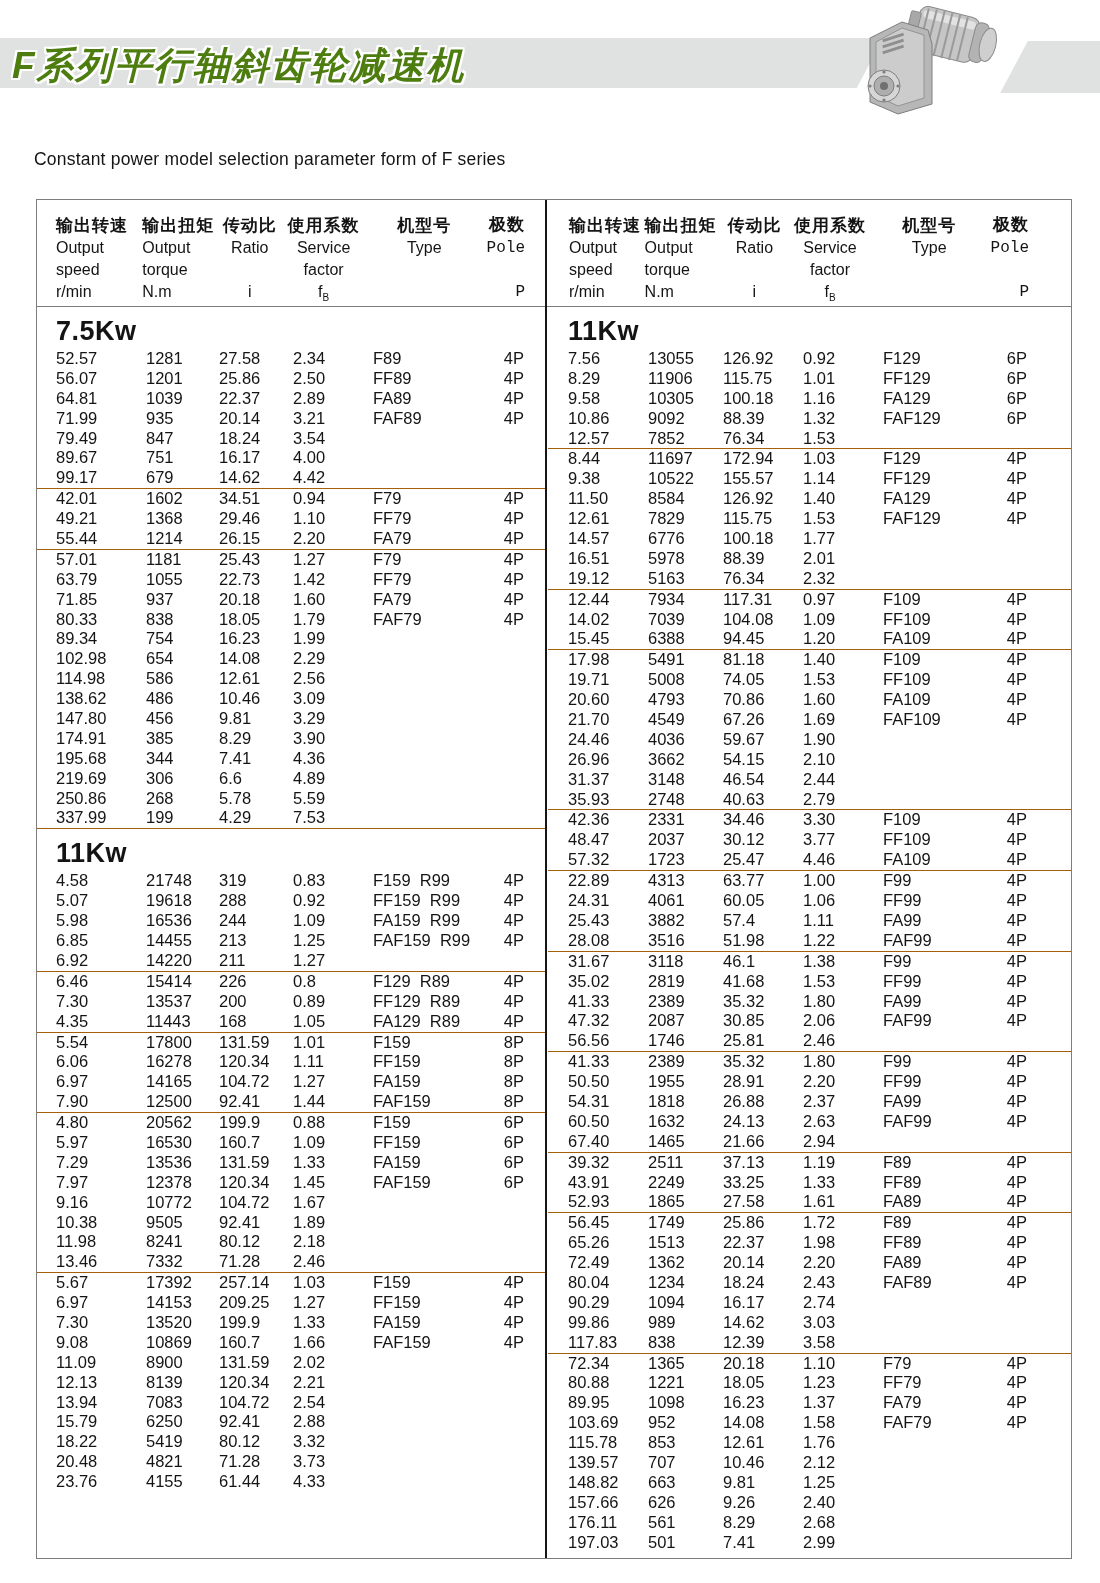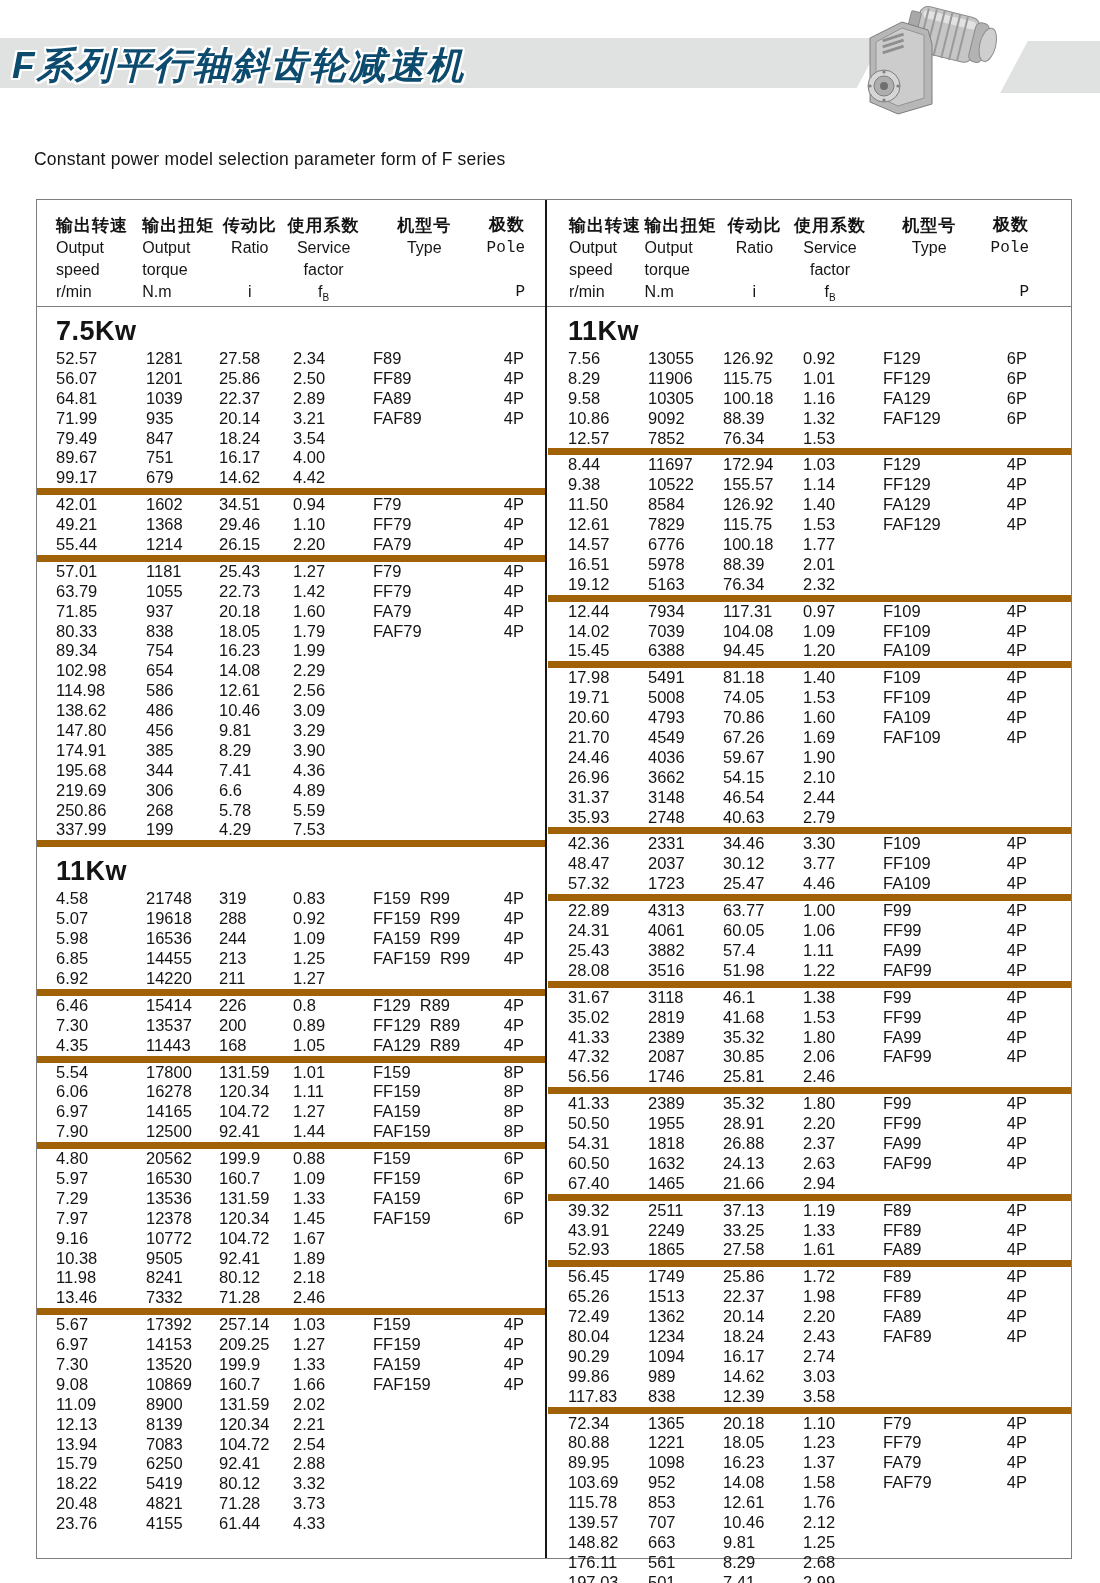--- a/index.html
+++ b/index.html
@@ -4,21 +4,21 @@
 <style>
   html,body{margin:0;padding:0;background:#fff;}
   #page{position:relative;width:1100px;height:1583px;background:#ffffff;overflow:hidden;
         font-family:"Liberation Sans","DejaVu Sans",sans-serif;color:#141414;}
 
   
   .band{position:absolute;background:#e0e1e1;transform:skewX(-28deg);}
   .band1{left:-30px;top:38px;width:900px;height:50px;}
   .band2{left:1014px;top:41px;width:150px;height:52px;}
   .banner-title{position:absolute;left:12px;top:41px;font-size:37px;font-weight:bold;font-style:italic;
-    letter-spacing:2px;color:#0c4a6e;white-space:nowrap;
+    letter-spacing:2px;color:#4d7c0f;white-space:nowrap;
     text-shadow:-2px -2px 0 #fff,2px -2px 0 #fff,-2px 2px 0 #fff,2px 2px 0 #fff,0 2px 0 #fff,2px 0 0 #fff,0 -2px 0 #fff,-2px 0 0 #fff;}
   .gearmotor{position:absolute;left:836px;top:0px;width:176px;height:126px;}
 
   .page-title{position:absolute;left:34px;top:112px;font-size:25px;font-weight:bold;letter-spacing:1px;}
   .page-subtitle{position:absolute;left:34px;top:149px;font-size:17.5px;letter-spacing:0.2px;}
 
   
   .ptable{position:absolute;left:36px;top:199px;width:1036px;height:1360px;border:1px solid #7d7d7d;box-sizing:border-box;}
   .divider{position:absolute;left:508px;top:0;bottom:0;width:2px;background:#161616;}
   .hdr{display:flex;height:107px;border-bottom:1px solid #7d7d7d;box-sizing:border-box;}
@@ -37,21 +37,21 @@
 
   .tbody{display:flex;}
   .half{box-sizing:border-box;}
   .half-l{width:510px;}
   .half-r{width:524px;margin-left:2px;}
 
   .kw-heading{height:42px;line-height:48px;font-weight:bold;font-size:27px;letter-spacing:0.5px;}
   .half-l .kw-heading{padding-left:19px;}
   .half-r .kw-heading{padding-left:20px;}
 
-  .group{position:relative;border-bottom:7px solid #a16207;}
+  .group{position:relative;border-bottom:1px solid #a16207;}
   .half .group:last-child{border-bottom:none;}
   .row{display:flex;height:19.9px;line-height:19.9px;font-size:16.5px;}
   .half-l .row{padding-left:19px;}
   .half-r .row{padding-left:20px;}
   .row span{display:block;white-space:nowrap;}
   .half-l .c0{width:90px;}.half-l .c1{width:73px;}.half-l .c2{width:74px;}.half-l .c3{width:80px;}
   .half-r .c0{width:80px;}.half-r .c1{width:75px;}.half-r .c2{width:80px;}.half-r .c3{width:80px;}
   .types{position:absolute;top:0;bottom:0;display:flex;flex-direction:column;}
   .half-l .types{left:336px;right:22px;}
   .half-r .types{left:335px;right:44px;}
@@ -1196,20 +1196,26 @@
               <span class="c2">10.46</span>
               <span class="c3">2.12</span>
             </div>
             <div class="row">
               <span class="c0">148.82</span>
               <span class="c1">663</span>
               <span class="c2">9.81</span>
               <span class="c3">1.25</span>
             </div>
             <div class="row">
+              <span class="c0">157.66</span>
+              <span class="c1">626</span>
+              <span class="c2">9.26</span>
+              <span class="c3">2.40</span>
+            </div>
+            <div class="row">
               <span class="c0">176.11</span>
               <span class="c1">561</span>
               <span class="c2">8.29</span>
               <span class="c3">2.68</span>
             </div>
             <div class="row">
               <span class="c0">197.03</span>
               <span class="c1">501</span>
               <span class="c2">7.41</span>
               <span class="c3">2.99</span>

